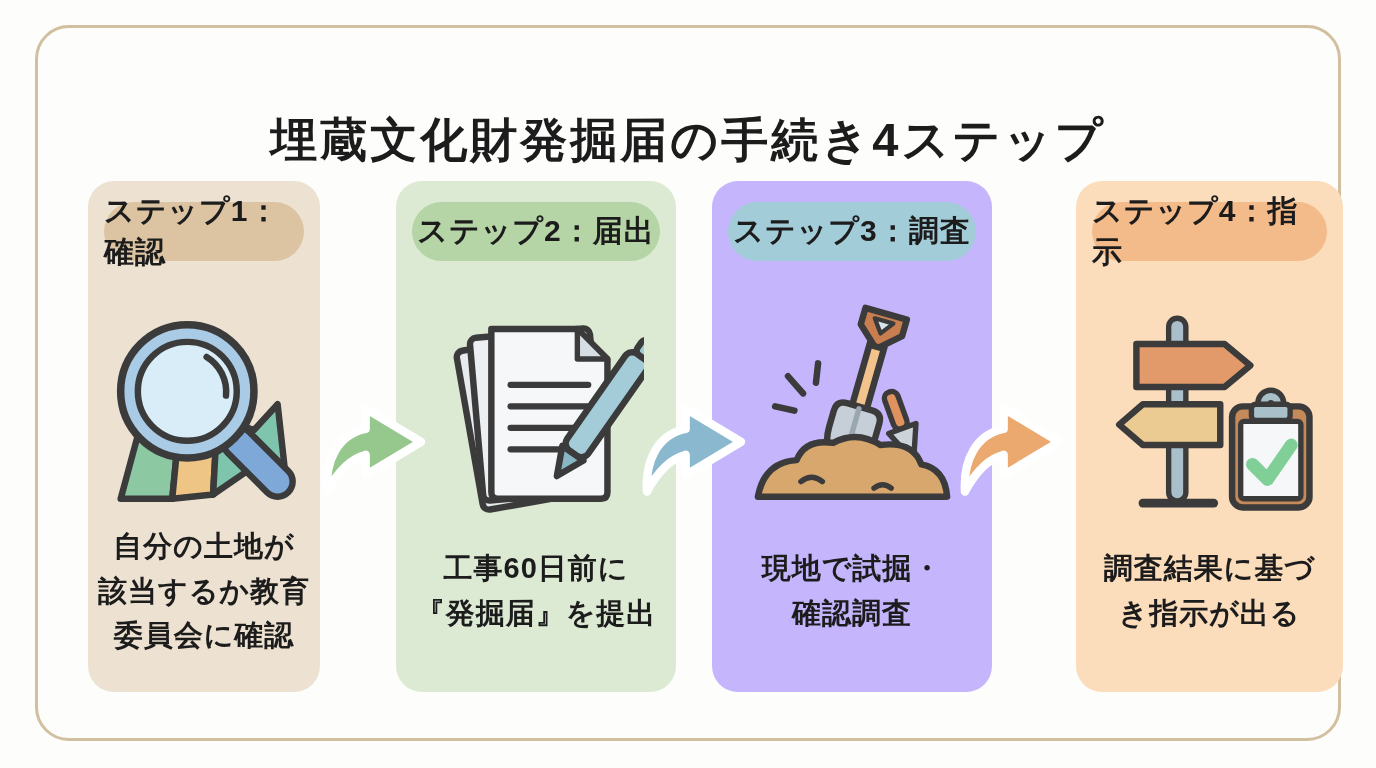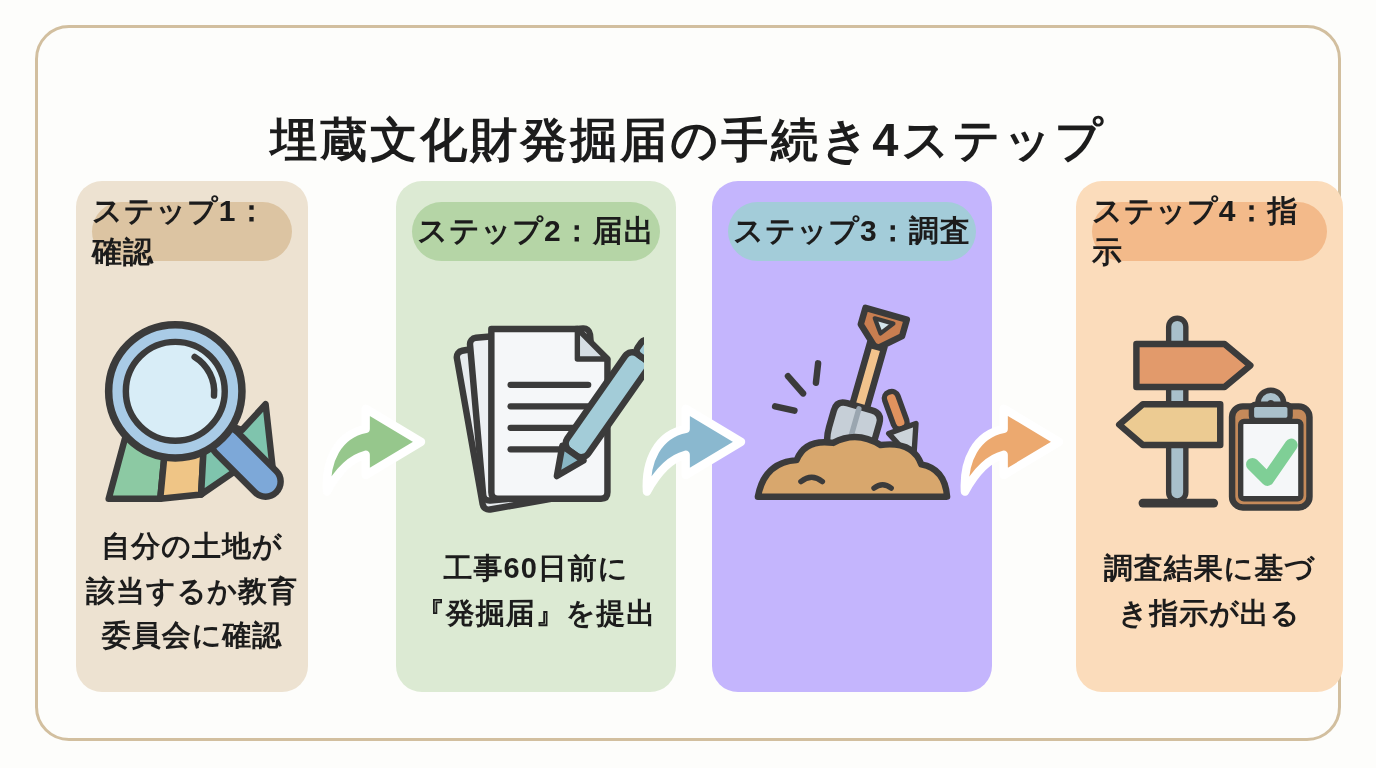--- a/index.html
+++ b/index.html
@@ -13,21 +13,21 @@
     position:absolute;left:35px;top:25px;width:1300px;height:710px;
     border:3px solid #d2bf9f;border-radius:34px;background:transparent;
   }
   .title{
     position:absolute;top:70px;left:0;width:100%;text-align:center;
     font-size:47px;font-weight:bold;letter-spacing:3px;line-height:1.1;margin-top:44px;
   }
   .card{
     position:absolute;top:181px;height:511px;border-radius:26px;
   }
-  .card.pos-1{left:76px;width:232px;}
+  .card.pos-1{left:88px;width:232px;}
   .card.pos-2{left:396px;width:280px;}
   .card.pos-3{left:712px;width:280px;}
   .card.pos-4{left:1031px;width:267px;margin-left:45px;}
   .badge{
     position:absolute;top:21px;left:16px;right:16px;height:59px;
     border-radius:30px;display:flex;align-items:center;justify-content:center;
     font-size:30px;font-weight:bold;letter-spacing:1px;
   }
   .icon-area{
     position:absolute;top:110px;left:0;right:0;height:235px;
@@ -140,20 +140,24 @@
         <rect x="144" y="82" width="13" height="36" rx="6" fill="#e0925e" stroke="#3b3b3b" stroke-width="5"></rect>
         <path d="M137,118 L164,118 L150,150 Z" fill="#ccd4da" stroke="#3b3b3b" stroke-width="5" stroke-linejoin="round"></path>
       </g>
       <g>
         <path d="M12,182 Q18,150 48,148 Q56,128 82,132 Q104,120 126,134 Q156,130 164,152 Q186,156 188,182 Z" fill="#d8a76d" stroke="#3b3b3b" stroke-width="6" stroke-linejoin="round"></path>
         <path d="M52,168 q10,-8 20,0" fill="none" stroke="#3b3b3b" stroke-width="5" stroke-linecap="round"></path>
         <path d="M120,174 q8,-6 16,0" fill="none" stroke="#3b3b3b" stroke-width="5" stroke-linecap="round"></path>
       </g>
     </svg>
   </div>
+  <div class="desc">
+    <span>現地で試掘・
+確認調査</span>
+  </div>
 </div>
 
 <div class="card pos-4" style="background-color: rgb(251, 220, 187);">
   <div class="badge" style="background-color: rgb(243, 186, 138);">
     <span>ステップ4：指示</span>
   </div>
   <div class="icon-area">
     <svg viewBox="0 0 200 200">
       <g>
         <line x1="38" y1="188" x2="104" y2="188" stroke="#3b3b3b" stroke-width="8" stroke-linecap="round"></line>

